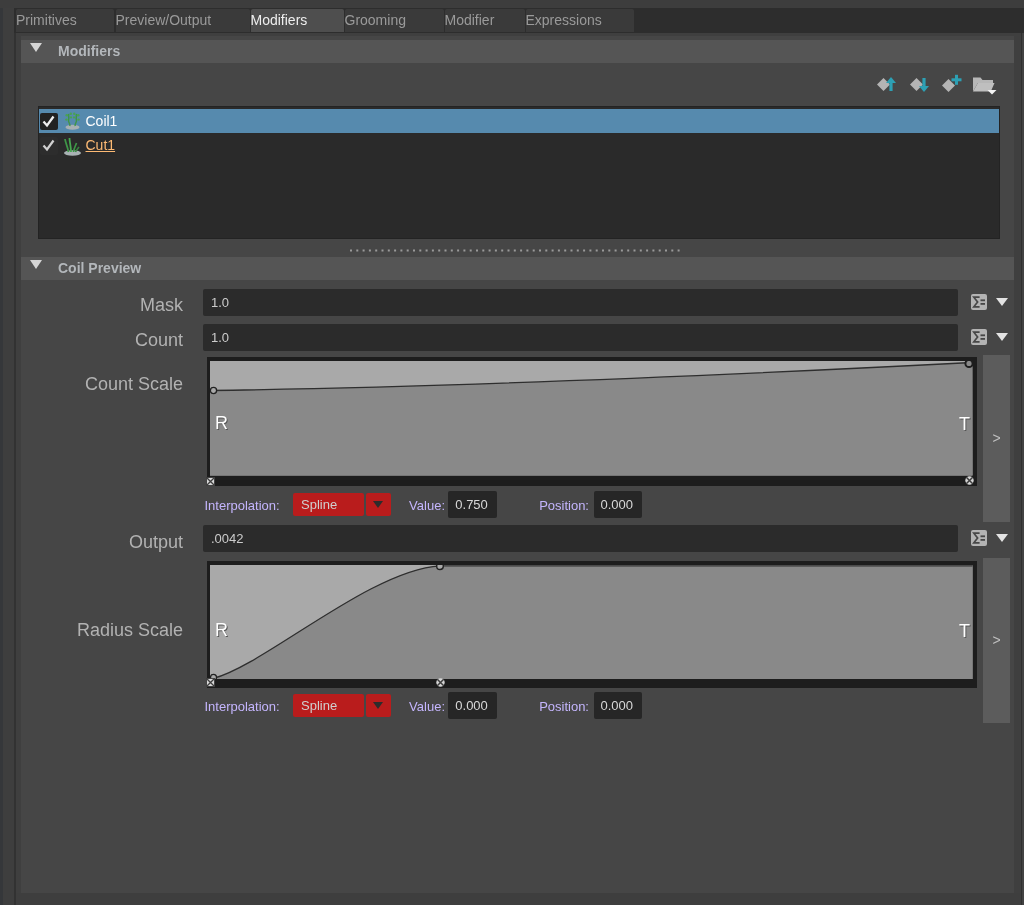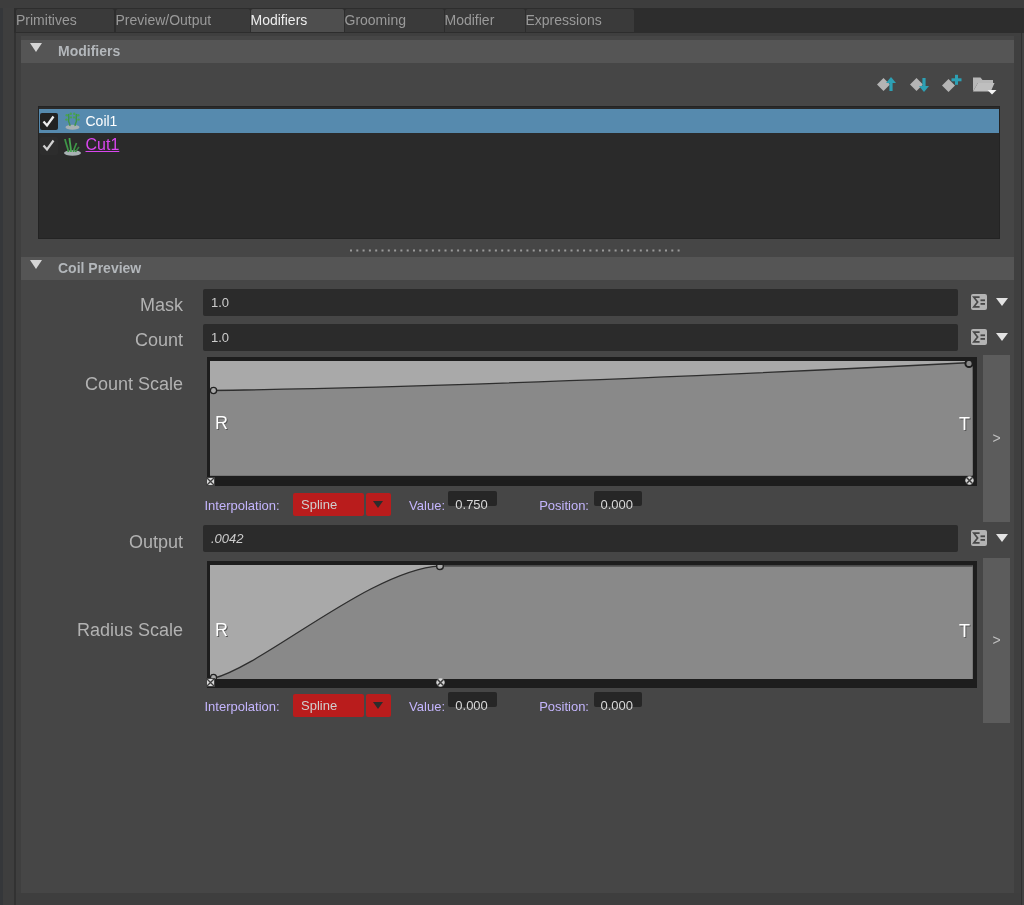--- a/index.html
+++ b/index.html
@@ -19,21 +19,21 @@
 .hdr .txt { position:absolute; left:37px; top:0; }
 .listbox { left:37.5px; top:105.5px; width:962.5px; height:133.5px; background:#2a2a2a;
   border:1.5px solid #232323; }
 .lrow { position:absolute; left:0; width:100%; height:24.5px; }
 .lrow.sel { background:#568aae; }
 .field { background:#2b2b2b; border-radius:2px; color:#cccccc; font-size:13px;
   line-height:27px; padding-left:8px; }
 .lbl { color:#b2b2b2; font-size:18px; text-align:right; }
 .g-int { color:#c4b5fd; font-size:13px; }
 .vfield { position:absolute; background:#262626; border-radius:2px; color:#d8d8d8;
-  font-size:13px; width:48.5px; height:15px; line-height:27px; padding-left:7px; }
+  font-size:13px; width:48.5px; height:27px; line-height:27px; padding-left:7px; }
 .combo { position:absolute; background:#b91c1c; border-radius:2px; color:#cfcfcf;
   font-size:13px; height:23px; line-height:23px; padding-left:8px; }
 .gbar { position:absolute; left:983px; width:27px; background:#5c5c5c; color:#c0c0c0;
   font-size:14px; text-align:center; }
 .dtri { position:absolute; width:0; height:0; border-left:6.5px solid transparent;
   border-right:6.5px solid transparent; border-top:8px solid #e3e3e3; }
 .ctri { position:absolute; width:0; height:0; border-left:5.5px solid transparent;
   border-right:5.5px solid transparent; border-top:7px solid #2c2c2c; }
 </style>
 </head>
@@ -122,21 +122,21 @@
     </div>
     <div style="position:absolute;left:23px;top:1.5px;width:21px;height:21px;">
       <svg width="21" height="21" viewBox="0 0 21 21">
         <ellipse cx="10.5" cy="18" rx="8.5" ry="2.8" fill="#a9b2b4"></ellipse>
         <path d="M6.5,17 C5.5,11 3.5,8 3,4" stroke="#3e9647" stroke-width="1.8" fill="none"></path>
         <path d="M9,17 C9,11 7.5,7 7.5,3" stroke="#46a850" stroke-width="1.8" fill="none"></path>
         <path d="M11.5,17 C12,13 13.5,11 14.5,8" stroke="#3e9647" stroke-width="1.7" fill="none"></path>
         <path d="M13.5,17 C14.5,14.5 16,13.5 17,12" stroke="#378540" stroke-width="1.5" fill="none"></path>
       </svg>
     </div>
-    <div style="position:absolute;left:47px;top:0;height:24.5px;line-height:24.5px;color:#d946ef;font-size:16px;text-decoration:underline;">Cut1</div>
+    <div style="position:absolute;left:47px;top:0;height:24.5px;line-height:24.5px;color:#fdba74;font-size:14px;text-decoration:underline;">Cut1</div>
   </div>
 </div>
 
 <svg class="abs" style="left:350px;top:249px;" width="330" height="3" viewBox="0 0 330 3">
 <line x1="0" y1="1.5" x2="330" y2="1.5" stroke="#9a9a9a" stroke-width="2" stroke-dasharray="2 4.3"></line>
 </svg>
 
 <div class="abs hdr" style="top:257px;">
     <span class="tri"></span>
     <span class="txt">Coil Preview</span>
@@ -192,21 +192,21 @@
 <div class="abs g-int" style="left:204.5px;top:497.5px;">Interpolation:</div>
 <div class="abs combo" style="left:293px;top:492.5px;width:71px;">Spline</div>
 <div class="abs combo" style="left:366.3px;top:492.5px;width:25px;"></div>
 <div class="ctri" style="left:373.3px;top:500.5px;"></div>
 <div class="abs g-int" style="left:407px;top:497.5px;width:38px;text-align:right;">Value:</div>
 <div class="vfield" style="left:448.3px;top:490.7px;">0.750</div>
 <div class="abs g-int" style="left:531px;top:497.5px;width:58px;text-align:right;">Position:</div>
 <div class="vfield" style="left:593.5px;top:490.7px;">0.000</div>
 
 <div class="abs lbl" style="left:60px;top:532px;width:123px;">Output</div>
-<div class="abs field" style="left:203px;top:524.5px;width:754.5px;height:27px;font-style:italic;">.0042</div>
+<div class="abs field" style="left:203px;top:524.5px;width:754.5px;height:27px;">.0042</div>
 <div class="abs" style="left:970.5px;top:530px;width:16px;height:16px;">
 <svg width="16" height="16" viewBox="0 0 16 16">
       <rect width="16" height="16" rx="2" fill="#b3b3b3"></rect>
 <path d="M8.6,3.2 L2.8,3.2 L6.6,8 L2.8,12.8 L8.6,12.8" stroke="#474747" stroke-width="1.7" fill="none"></path>
 <rect x="9.5" y="5.4" width="4.5" height="1.8" fill="#474747"></rect>
       <rect x="9.5" y="9" width="4.5" height="1.8" fill="#474747"></rect>
 </svg></div>
 <div class="abs dtri" style="left:995.5px;top:534px;"></div>
 
 <div class="abs lbl" style="left:60px;top:576px;width:123px;margin-top:44px;">Radius Scale</div>

